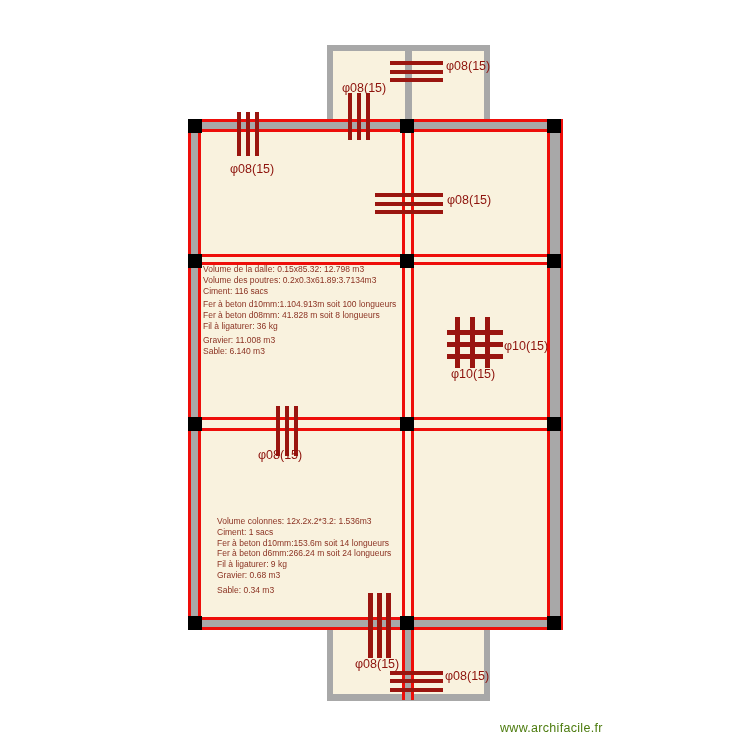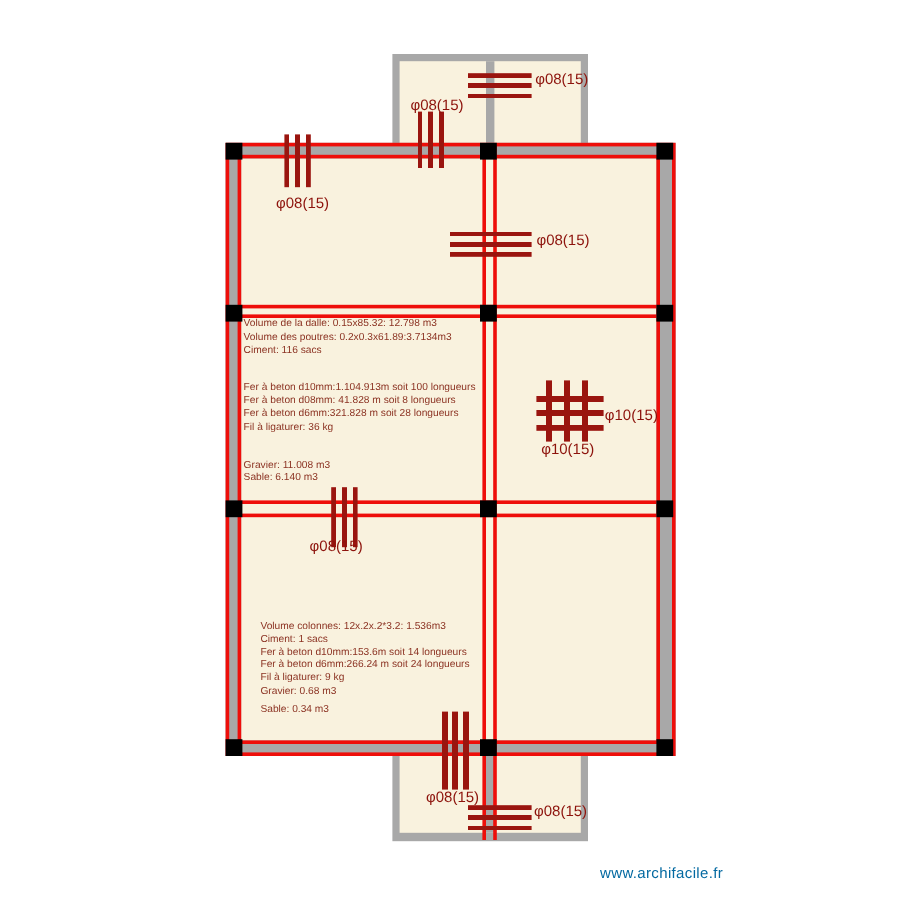--- a/index.html
+++ b/index.html
@@ -31,23 +31,23 @@
   
   .hash-v4{background:repeating-linear-gradient(to right, var(--dark) 0 4px, transparent 4px 9px);}
   .hash-v5{background:repeating-linear-gradient(to right, var(--dark) 0 5px, transparent 5px 9px);}
   .hash-h4{background:repeating-linear-gradient(to bottom, var(--dark) 0 4px, transparent 4px 8.5px);}
   .hash-gv{background:repeating-linear-gradient(to right, var(--dark) 0 5px, transparent 5px 15px);}
   .hash-gh{background:repeating-linear-gradient(to bottom, var(--dark) 0 5px, transparent 5px 12px);}
   
   .rlabel{color:var(--label);font-size:12.5px;white-space:nowrap;}
   
   .info{color:var(--info);font-size:8.5px;line-height:10.8px;width:215px;}
-  .info .g3{margin-top:21px;}
+  .info .g3{margin-top:3px;}
   .info .g4{margin-top:4px;}
-  #watermark{left:500px;top:721px;font-size:12.5px;color:#0369a1;letter-spacing:.3px;}
+  #watermark{left:500px;top:721px;font-size:12.5px;color:#4d7c0f;letter-spacing:.3px;}
 </style>
 </head>
 <body>
 
 <div id="screen">
 
   <div class="abs ext-gray" style="left:327px;top:45px;width:163px;height:80px;"></div>
   <div class="abs ext-in" style="left:333px;top:51px;width:151px;height:74px;"></div>
   <div class="abs ext-gray" style="left:405px;top:51px;width:7px;height:74px;"></div>
 
@@ -100,21 +100,20 @@
   <div class="abs rlabel" style="left:258px;top:448px;">φ08(15)</div>
   <div class="abs rlabel" style="left:355px;top:657px;">φ08(15)</div>
   <div class="abs rlabel" style="left:445px;top:669px;">φ08(15)</div>
 
   <div class="abs info" id="info-slab" style="left:203px;top:264px;">
     <div>Volume de la dalle: 0.15x85.32: 12.798 m3</div>
     <div>Volume des poutres: 0.2x0.3x61.89:3.7134m3</div>
     <div>Ciment: 116 sacs</div>
     <div class="g3">Fer à beton d10mm:1.104.913m soit 100 longueurs</div>
     <div>Fer à beton d08mm: 41.828 m soit 8 longueurs</div>
-    <div>Fer à beton d6mm:321.828 m soit 28 longueurs</div>
     <div>Fil à ligaturer: 36 kg</div>
     <div class="g3">Gravier: 11.008 m3</div>
     <div>Sable: 6.140 m3</div>
   </div>
 
   <div class="abs info" id="info-columns" style="left:217px;top:474px;margin-top:42px;">
     <div>Volume colonnes: 12x.2x.2*3.2: 1.536m3</div>
     <div>Ciment: 1 sacs</div>
     <div>Fer à beton d10mm:153.6m soit 14 longueurs</div>
     <div>Fer à beton d6mm:266.24 m soit 24 longueurs</div>

